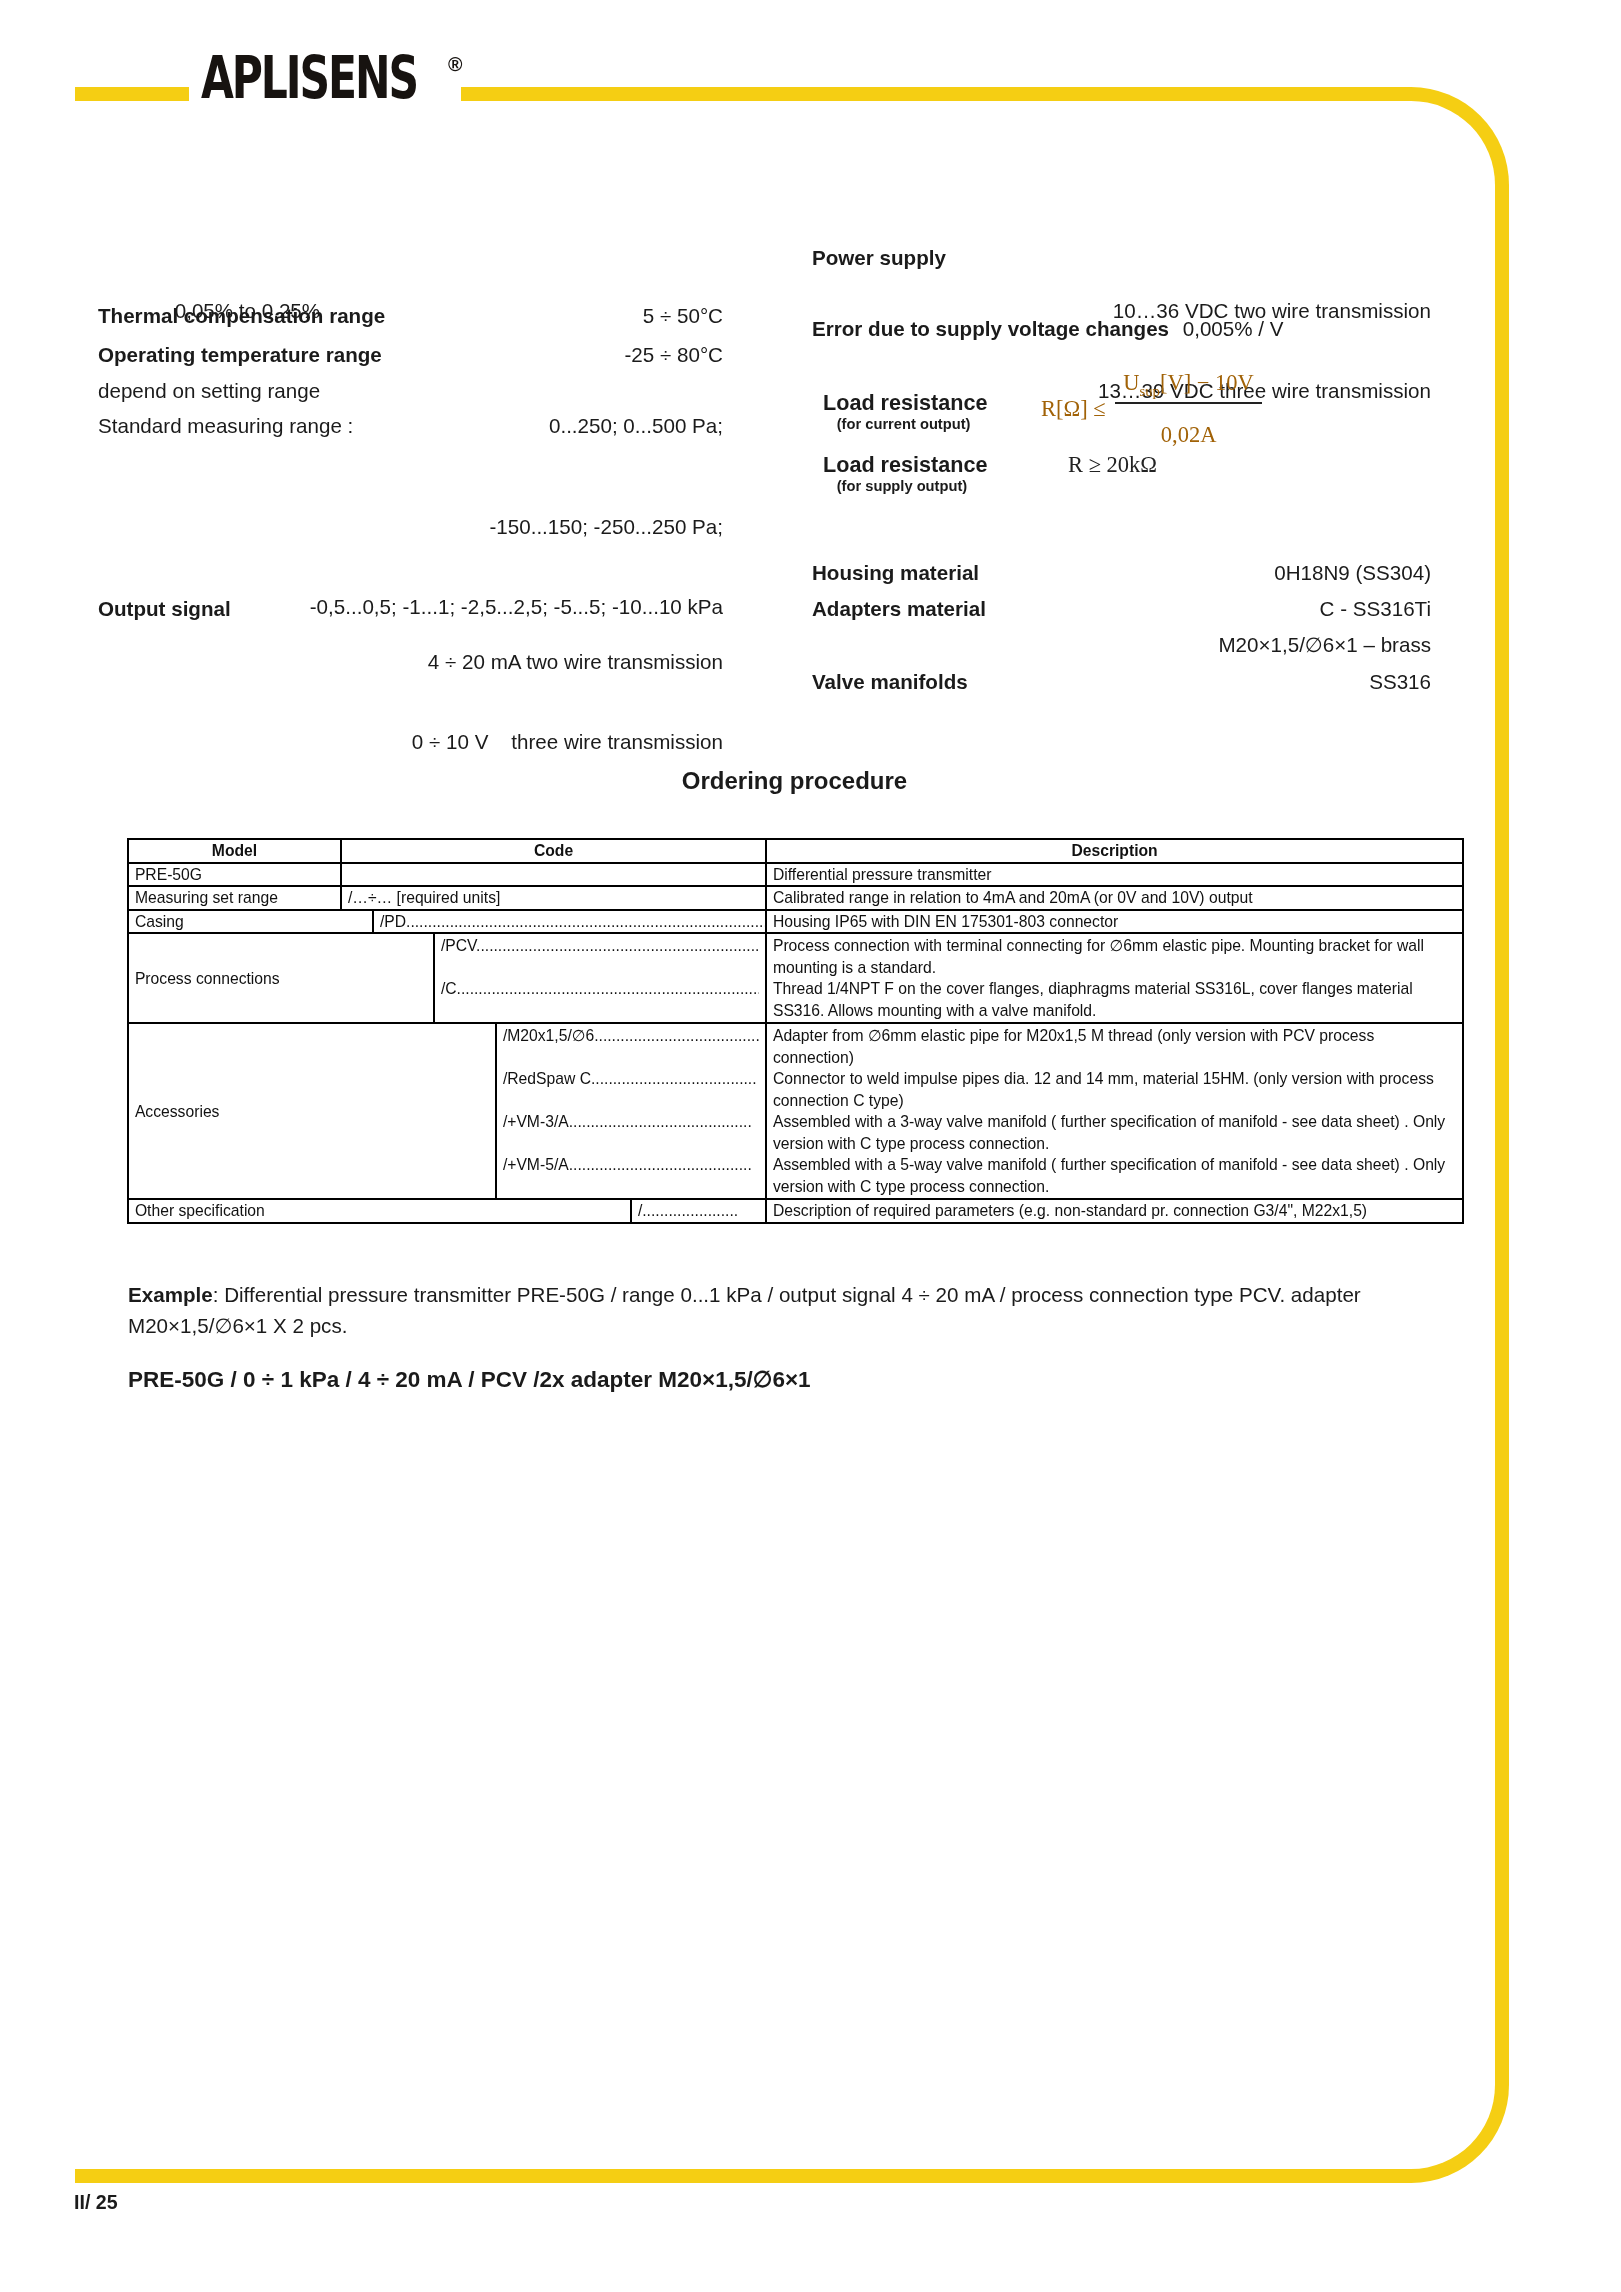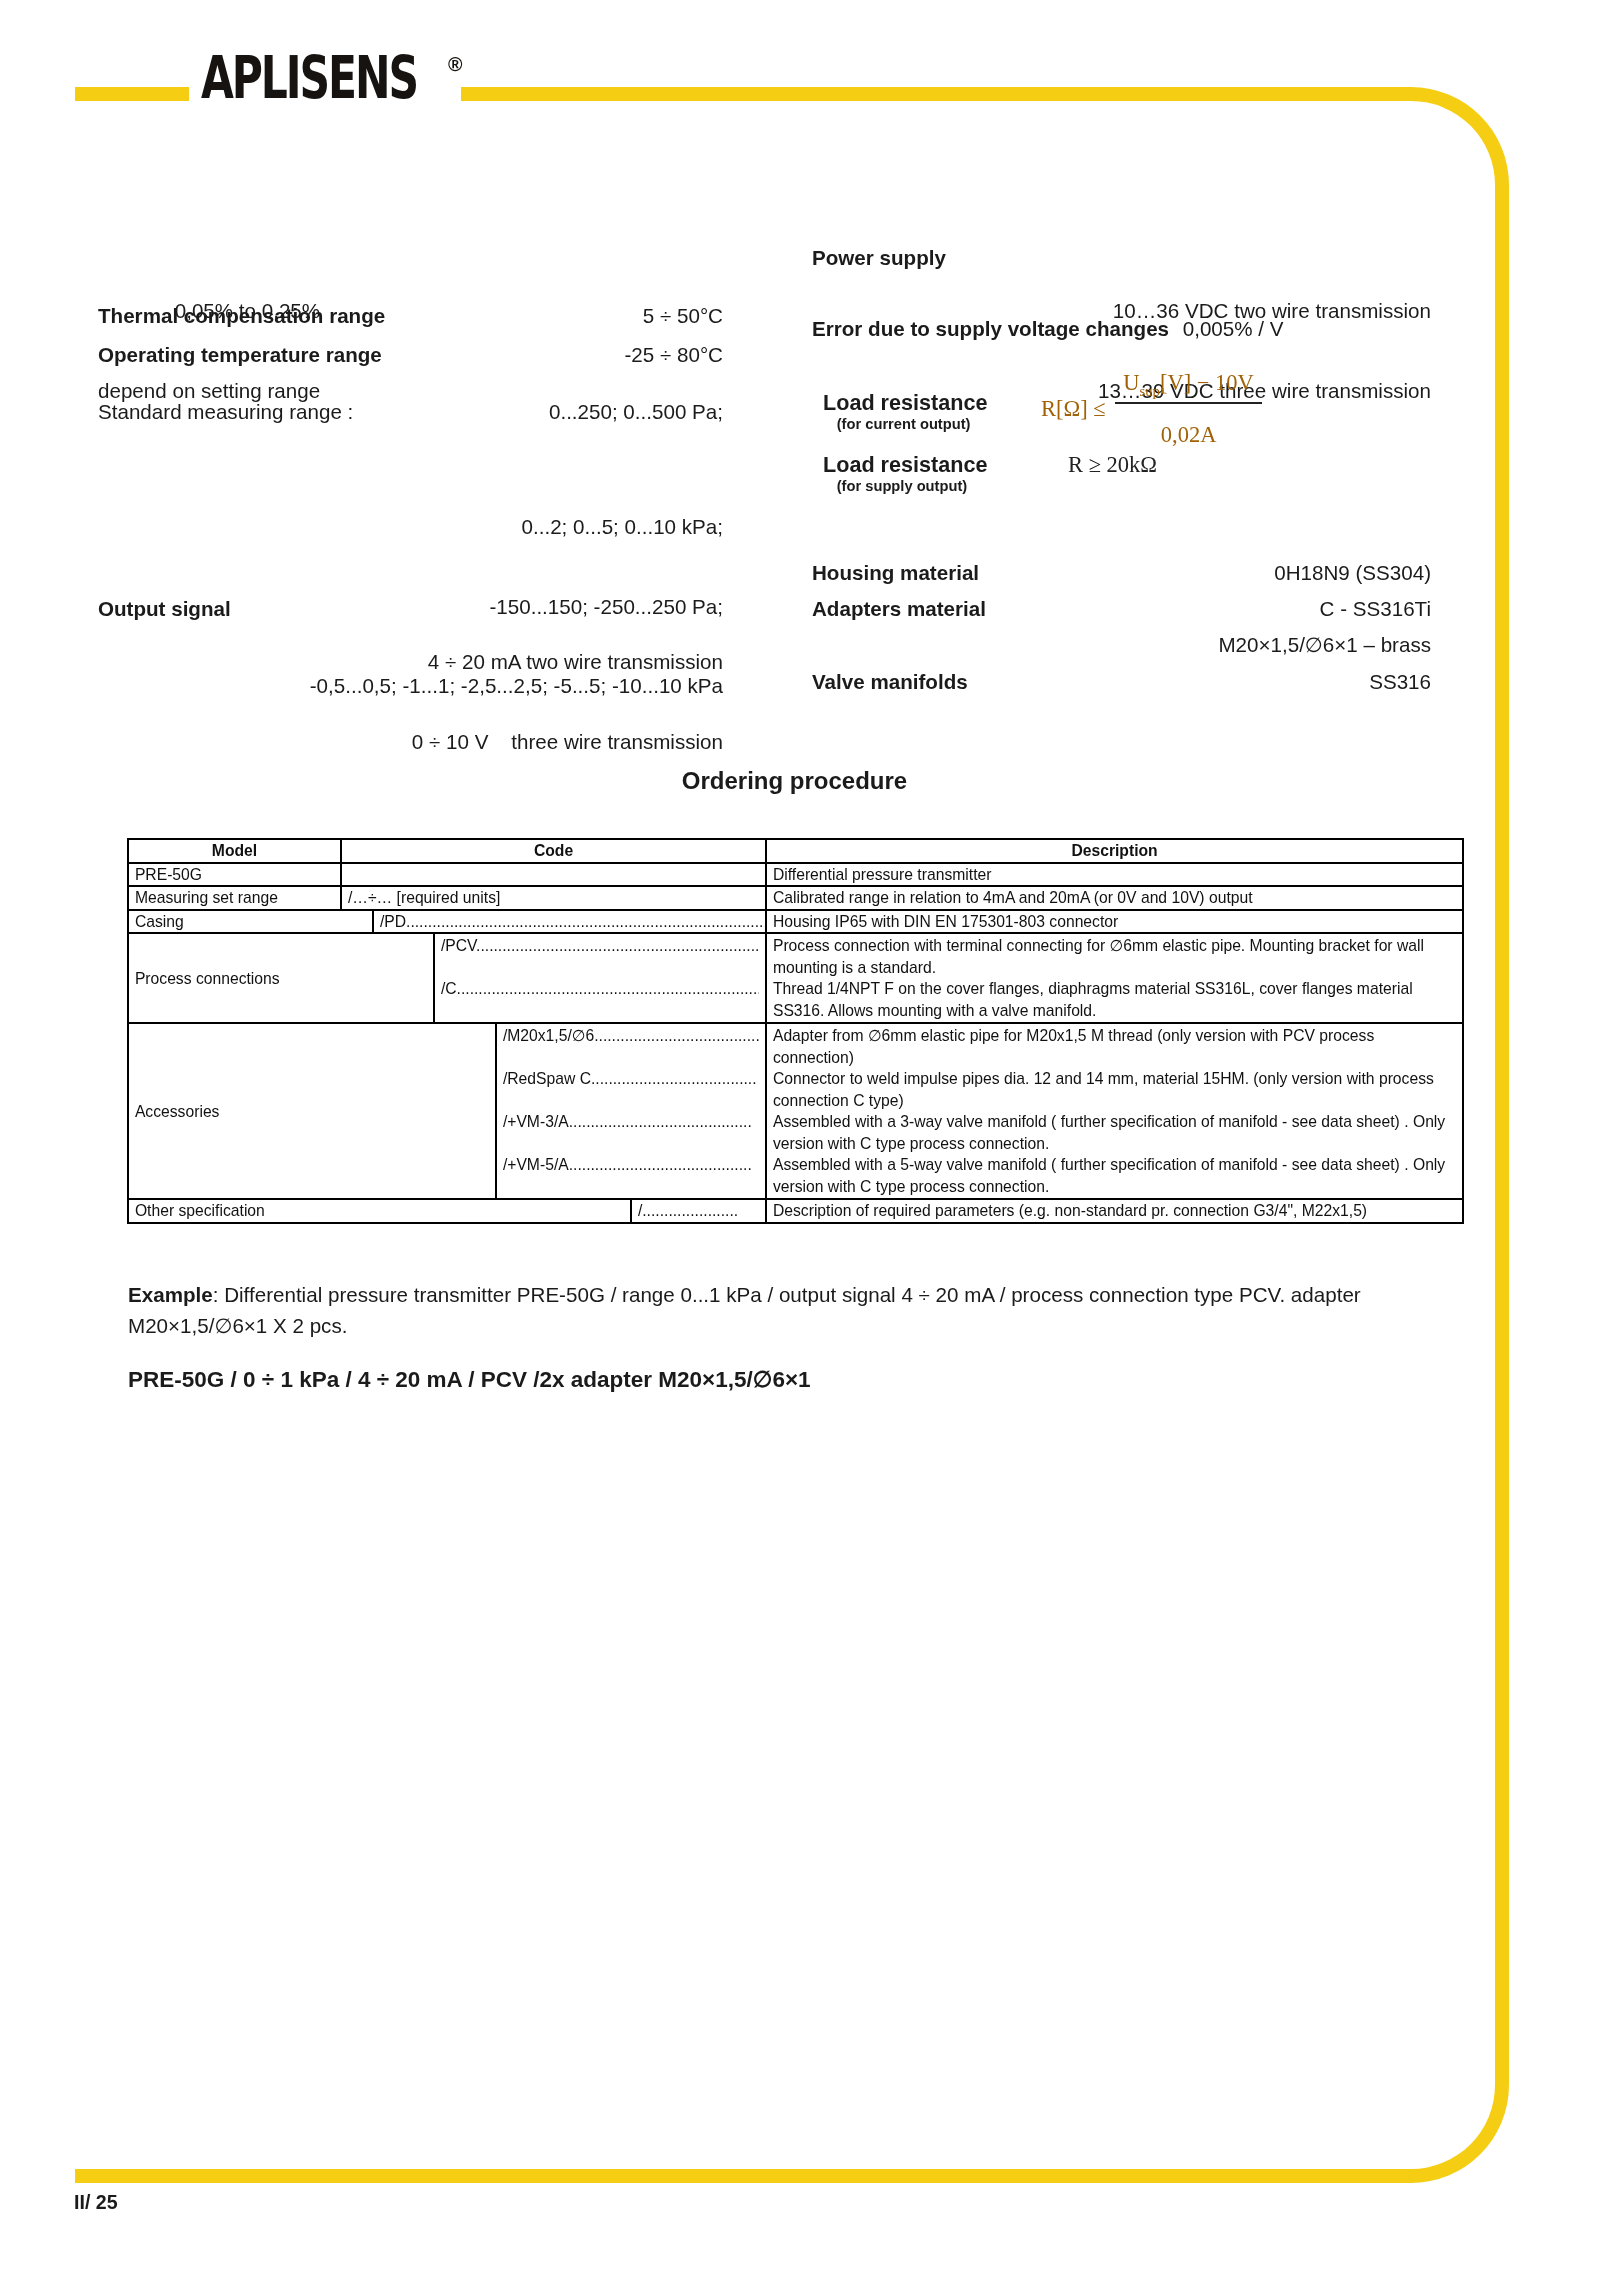--- a/index.html
+++ b/index.html
@@ -82,28 +82,27 @@
   <div class="spec-row" style="left:98px; top:303px; width:625px;">
     <div class="lbl">Thermal compensation range</div>
     <div class="val">5 ÷ 50°C</div>
   </div>
 
   <div class="spec-row" style="left:98px; top:342px; width:625px;">
     <div class="lbl">Operating temperature range</div>
     <div class="val">-25 ÷ 80°C</div>
   </div>
 
-  <div class="spec-row" style="left:98px; top:399px; width:625px;">
+  <div class="spec-row" style="left:98px; top:413px; width:625px;">
     <div class="lbl-reg">Standard measuring range :</div>
     <div class="val">0...250; 0...500 Pa;</div>
   </div>
 
   <div class="spec-row" style="left:98px; top:461px; width:625px;">
     <div class="val" style="width:100%;">
-      <div>0...2; 0...5; 0...10 kPa;</div>
       <div>-150...150; -250...250 Pa;</div>
       <div>-0,5...0,5; -1...1; -2,5...2,5; -5...5; -10...10 kPa</div>
     </div>
   </div>
 
   <div class="spec-row" style="left:98px; top:596px; width:625px;">
     <div class="lbl">Output signal</div>
     <div class="val">
       <div>4 ÷ 20 mA two wire transmission</div>
       <div>0 ÷ 10 V    three wire transmission</div>

